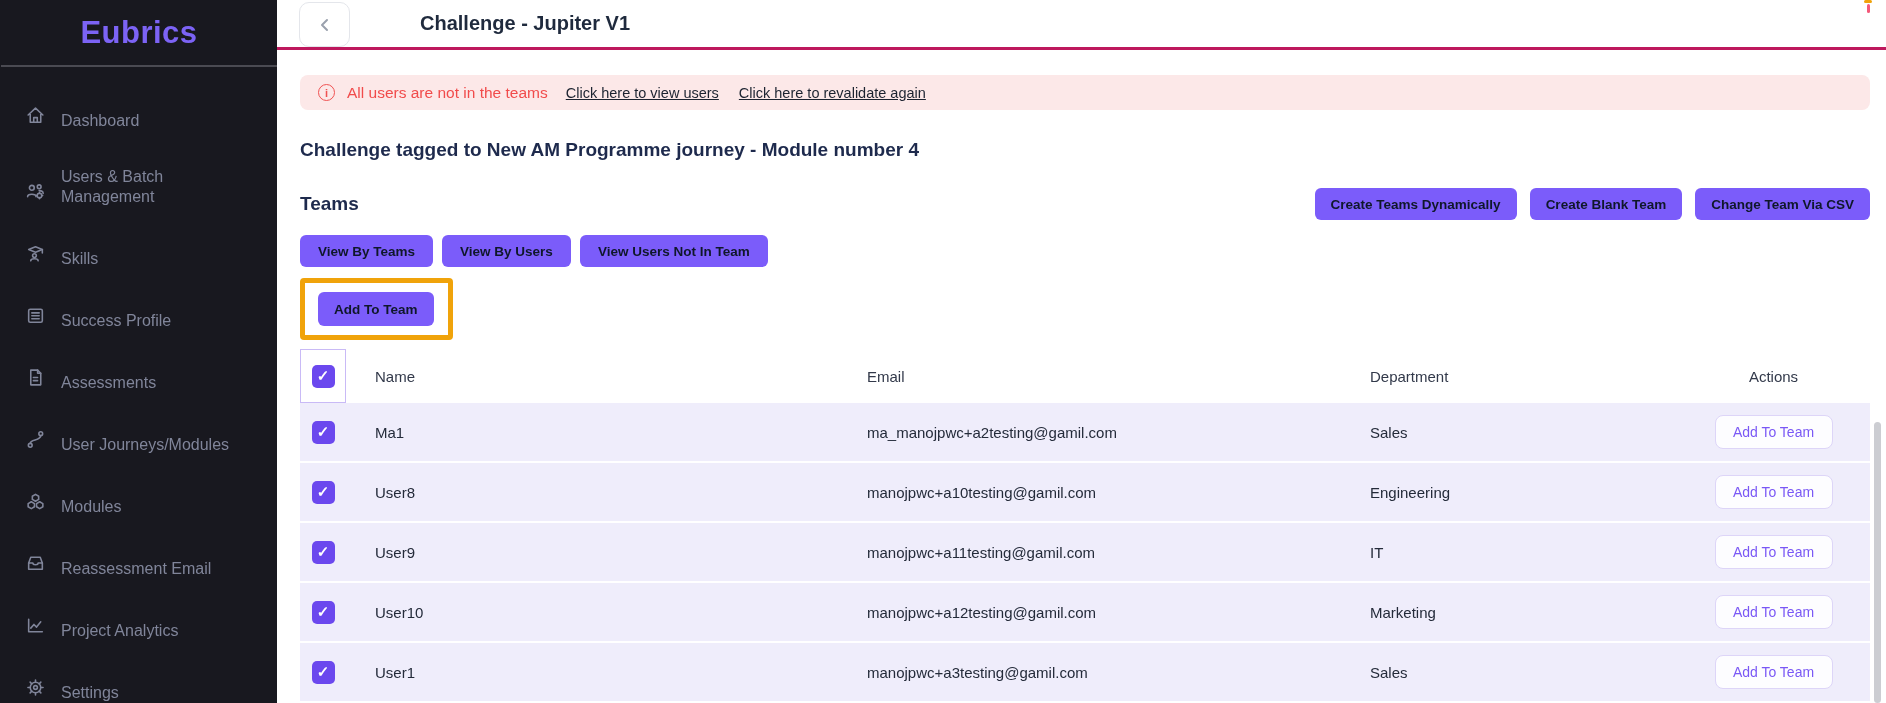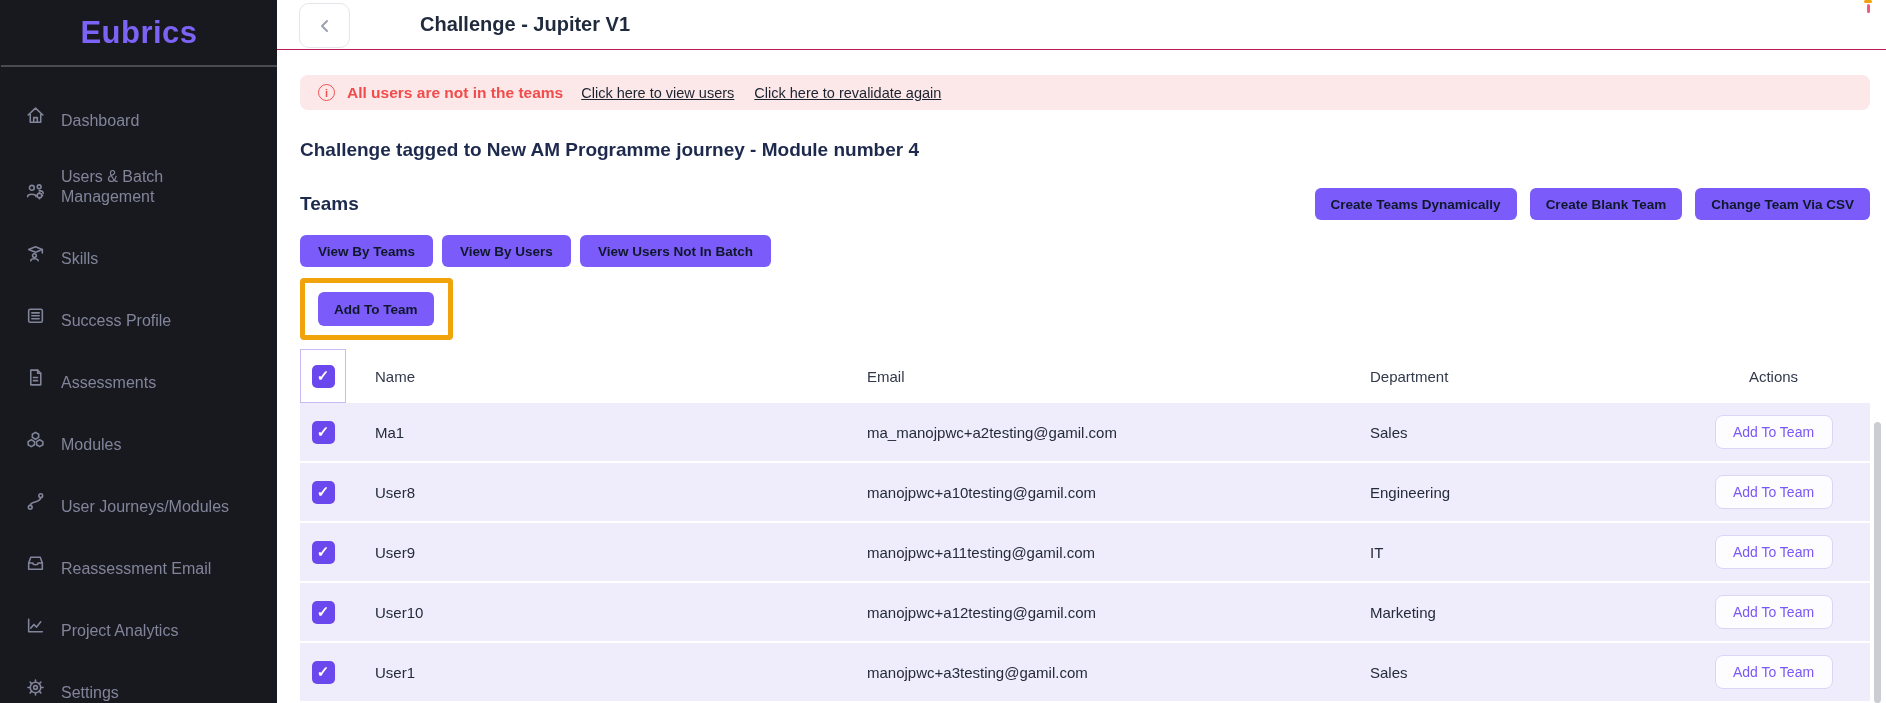--- a/index.html
+++ b/index.html
@@ -14,36 +14,36 @@
     border-bottom:2px solid #4a4a52; margin:0 0 0 1px; }
   .logo { font-size:31px; font-weight:800; color:#7c63f5; letter-spacing:0.5px; }
   .nav { margin-top:38px; display:flex; flex-direction:column; gap:36px; }
   .nav-item { display:flex; align-items:flex-end; gap:15px; padding-left:25px;
     color:#80859a; font-size:16px; line-height:20px; cursor:pointer; width:250px; }
   .nav-item svg { flex:0 0 21px; stroke:#80859a; fill:none; stroke-width:1.5;
     stroke-linecap:round; stroke-linejoin:round; }
 
   
   .main { flex:1; display:flex; flex-direction:column; position:relative; background:#fff; }
-  .topbar { height:52px; border-bottom:1px solid #be185d; display:flex; align-items:center;
+  .topbar { height:52px; border-bottom:3px solid #be185d; display:flex; align-items:center;
     padding-left:22px; background:#fff; }
   .back-btn { width:51px; height:45px; border:1px solid #e4e6eb; border-radius:10px;
     background:#fff; display:flex; align-items:center; justify-content:center;
     cursor:pointer; margin-top:2px; }
   .back-btn svg { stroke:#9aa1ad; fill:none; stroke-width:2; stroke-linecap:round; stroke-linejoin:round; }
   .page-title { margin-left:70px; font-size:20px; font-weight:700; color:#1f2a3d; }
 
   .content { padding:0 16px 0 23px; position:relative; }
 
   .alert { margin-top:25px; height:35px; background:#fce8e8; border-radius:8px;
     display:flex; align-items:center; padding:0 18px; gap:12px; }
   .info-icon { width:17px; height:17px; border:1.5px solid #f05252; border-radius:50%;
     color:#f05252; font-size:11px; font-weight:700; display:flex; align-items:center;
     justify-content:center; font-style:normal; }
-  .alert-msg { color:#f14b4b; font-size:15.5px; font-weight:700; margin-right:6px; }
+  .alert-msg { color:#f14b4b; font-size:15.5px; font-weight:400; margin-right:6px; }
   .alert-link { color:#1c2330; font-size:14.5px; text-decoration:underline; cursor:pointer; margin-right:8px; }
 
   .tagline { margin-top:29px; font-size:19px; font-weight:700; color:#1e2a4d; }
 
   .teams-row { margin-top:27px; display:flex; align-items:center; justify-content:space-between; }
   .section-title { font-size:19px; font-weight:700; color:#1e2a4d; }
   .btn-group { display:flex; gap:13px; }
   .btn-purple { background:#7b5cfa; color:#0f172a; border:none; border-radius:6px;
     height:32px; padding:0 16px; font-size:13.5px; font-weight:700; cursor:pointer;
     font-family:"Liberation Sans", sans-serif; }
@@ -139,37 +139,37 @@
               <path d="M5.5 3 h6.5 l3 3 v11 H5.5 Z"></path>
               <path d="M12 3 v3 h3 M8 10 h4 M8 13 h4"></path>
             </svg>
         </span>
         <span>Assessments</span>
       </div>
 
       <div class="nav-item">
         <span>
           <svg width="21" height="21" viewBox="0 0 20 20">
+              <circle cx="5" cy="15.5" r="1.8"></circle>
+              <circle cx="15" cy="4.5" r="1.8"></circle>
+              <path d="M5 13.7 C5 9.5 15 11.5 15 6.3"></path>
+            </svg>
+        </span>
+        <span>User Journeys/Modules</span>
+      </div>
+
+      <div class="nav-item">
+        <span>
+          <svg width="21" height="21" viewBox="0 0 20 20">
               <path d="M10 3.2 L13 5 V8 L10 9.8 L7 8 V5 Z"></path>
               <path d="M6 10.2 L9 12 V15 L6 16.8 L3 15 V12 Z"></path>
               <path d="M14 10.2 L17 12 V15 L14 16.8 L11 15 V12 Z"></path>
             </svg>
         </span>
         <span>Modules</span>
-      </div>
-
-      <div class="nav-item">
-        <span>
-          <svg width="21" height="21" viewBox="0 0 20 20">
-              <circle cx="5" cy="15.5" r="1.8"></circle>
-              <circle cx="15" cy="4.5" r="1.8"></circle>
-              <path d="M5 13.7 C5 9.5 15 11.5 15 6.3"></path>
-            </svg>
-        </span>
-        <span>User Journeys/Modules</span>
       </div>
 
       <div class="nav-item">
         <span>
           <svg width="21" height="21" viewBox="0 0 20 20">
               <path d="M3.5 9.5 v6 h13 v-6"></path>
               <path d="M3.5 9.5 l2-5.5 h9 l2 5.5"></path>
               <path d="M3.5 9.5 h4 c0 2.2 5 2.2 5 0 h4"></path>
             </svg>
         </span>
@@ -227,21 +227,21 @@
         <div class="btn-group">
           <button class="btn-purple">Create Teams Dynamically</button>
           <button class="btn-purple">Create Blank Team</button>
           <button class="btn-purple">Change Team Via CSV</button>
         </div>
       </div>
 
       <div class="view-row">
         <button class="btn-purple">View By Teams</button>
         <button class="btn-purple">View By Users</button>
-        <button class="btn-purple">View Users Not In Batch</button>
+        <button class="btn-purple">View Users Not In Team</button>
       </div>
 
       <div class="annotate-box">
         <button class="btn-purple" style="height:34px;">Add To Team</button>
       </div>
 
       
       <div class="table">
 
         <div class="trow thead">

